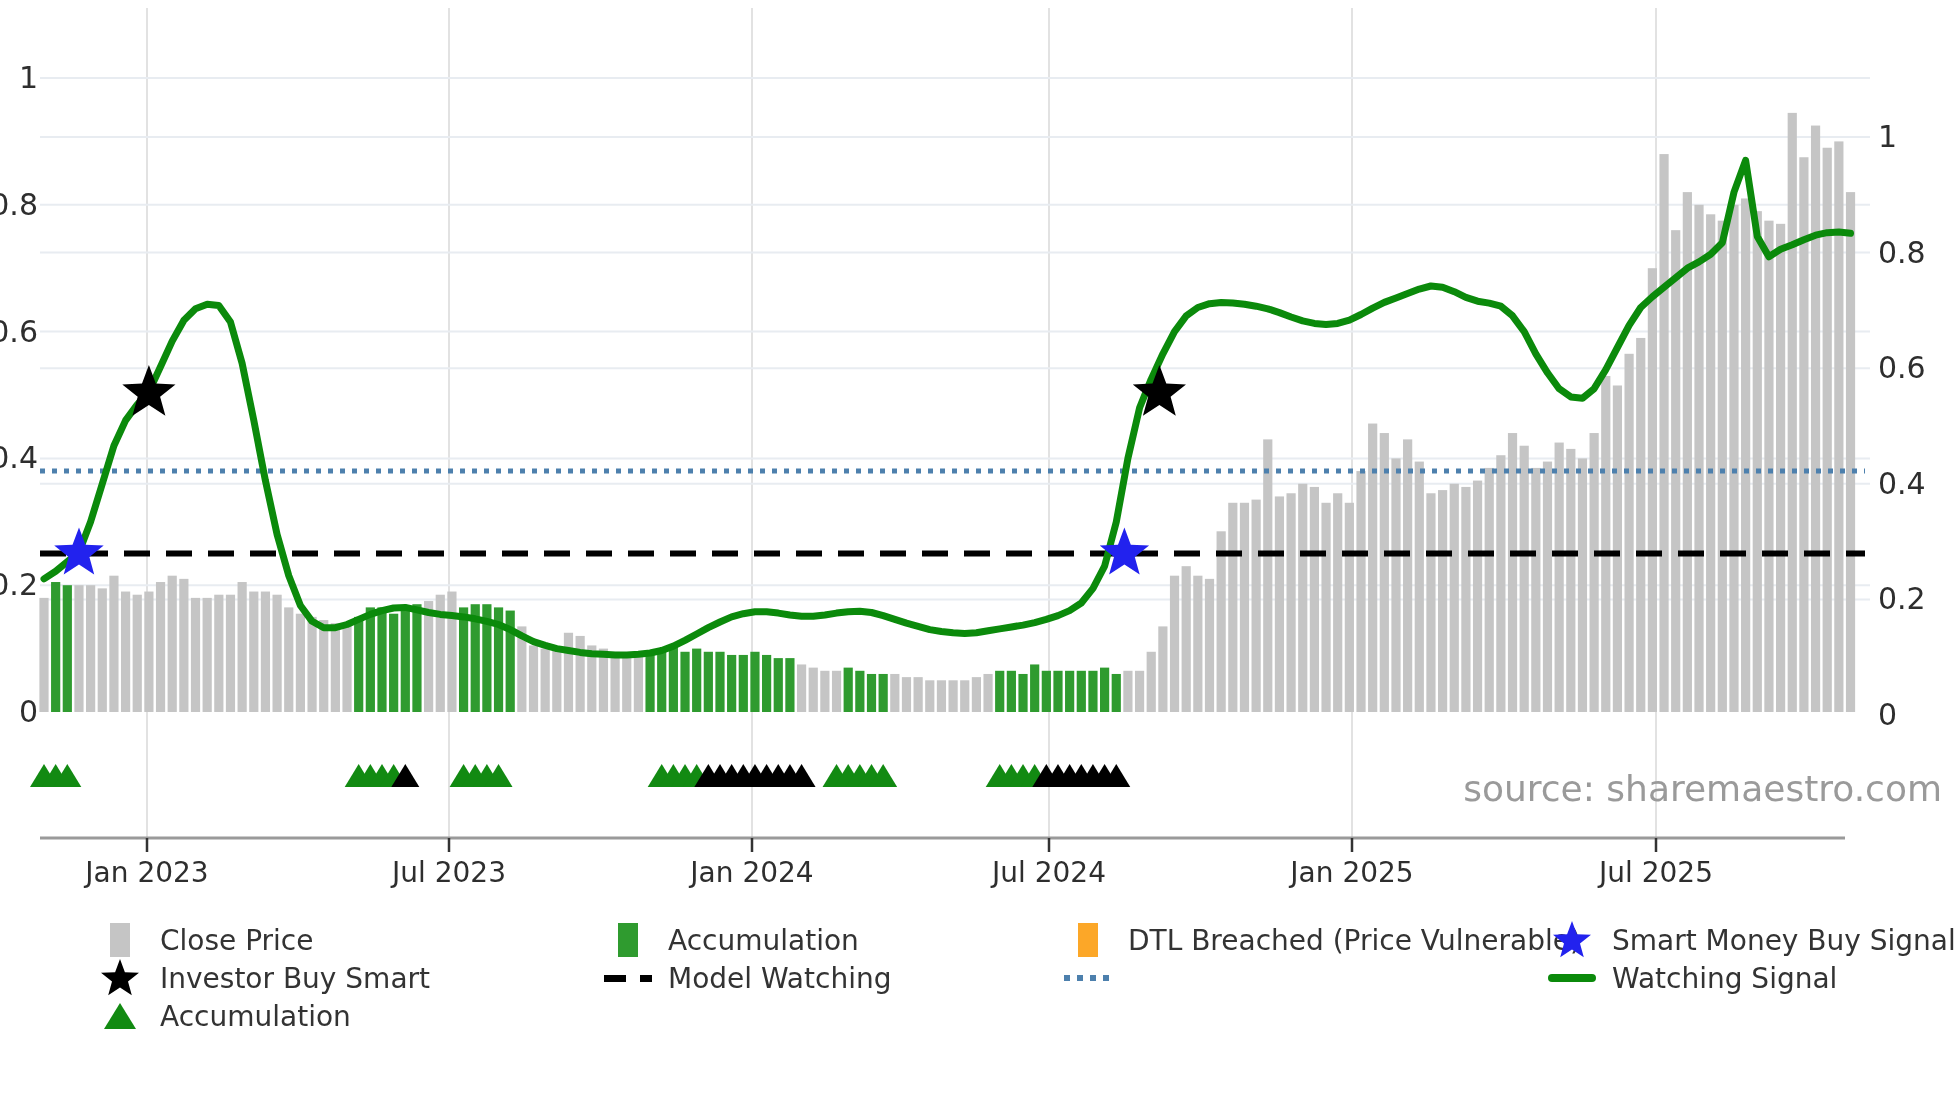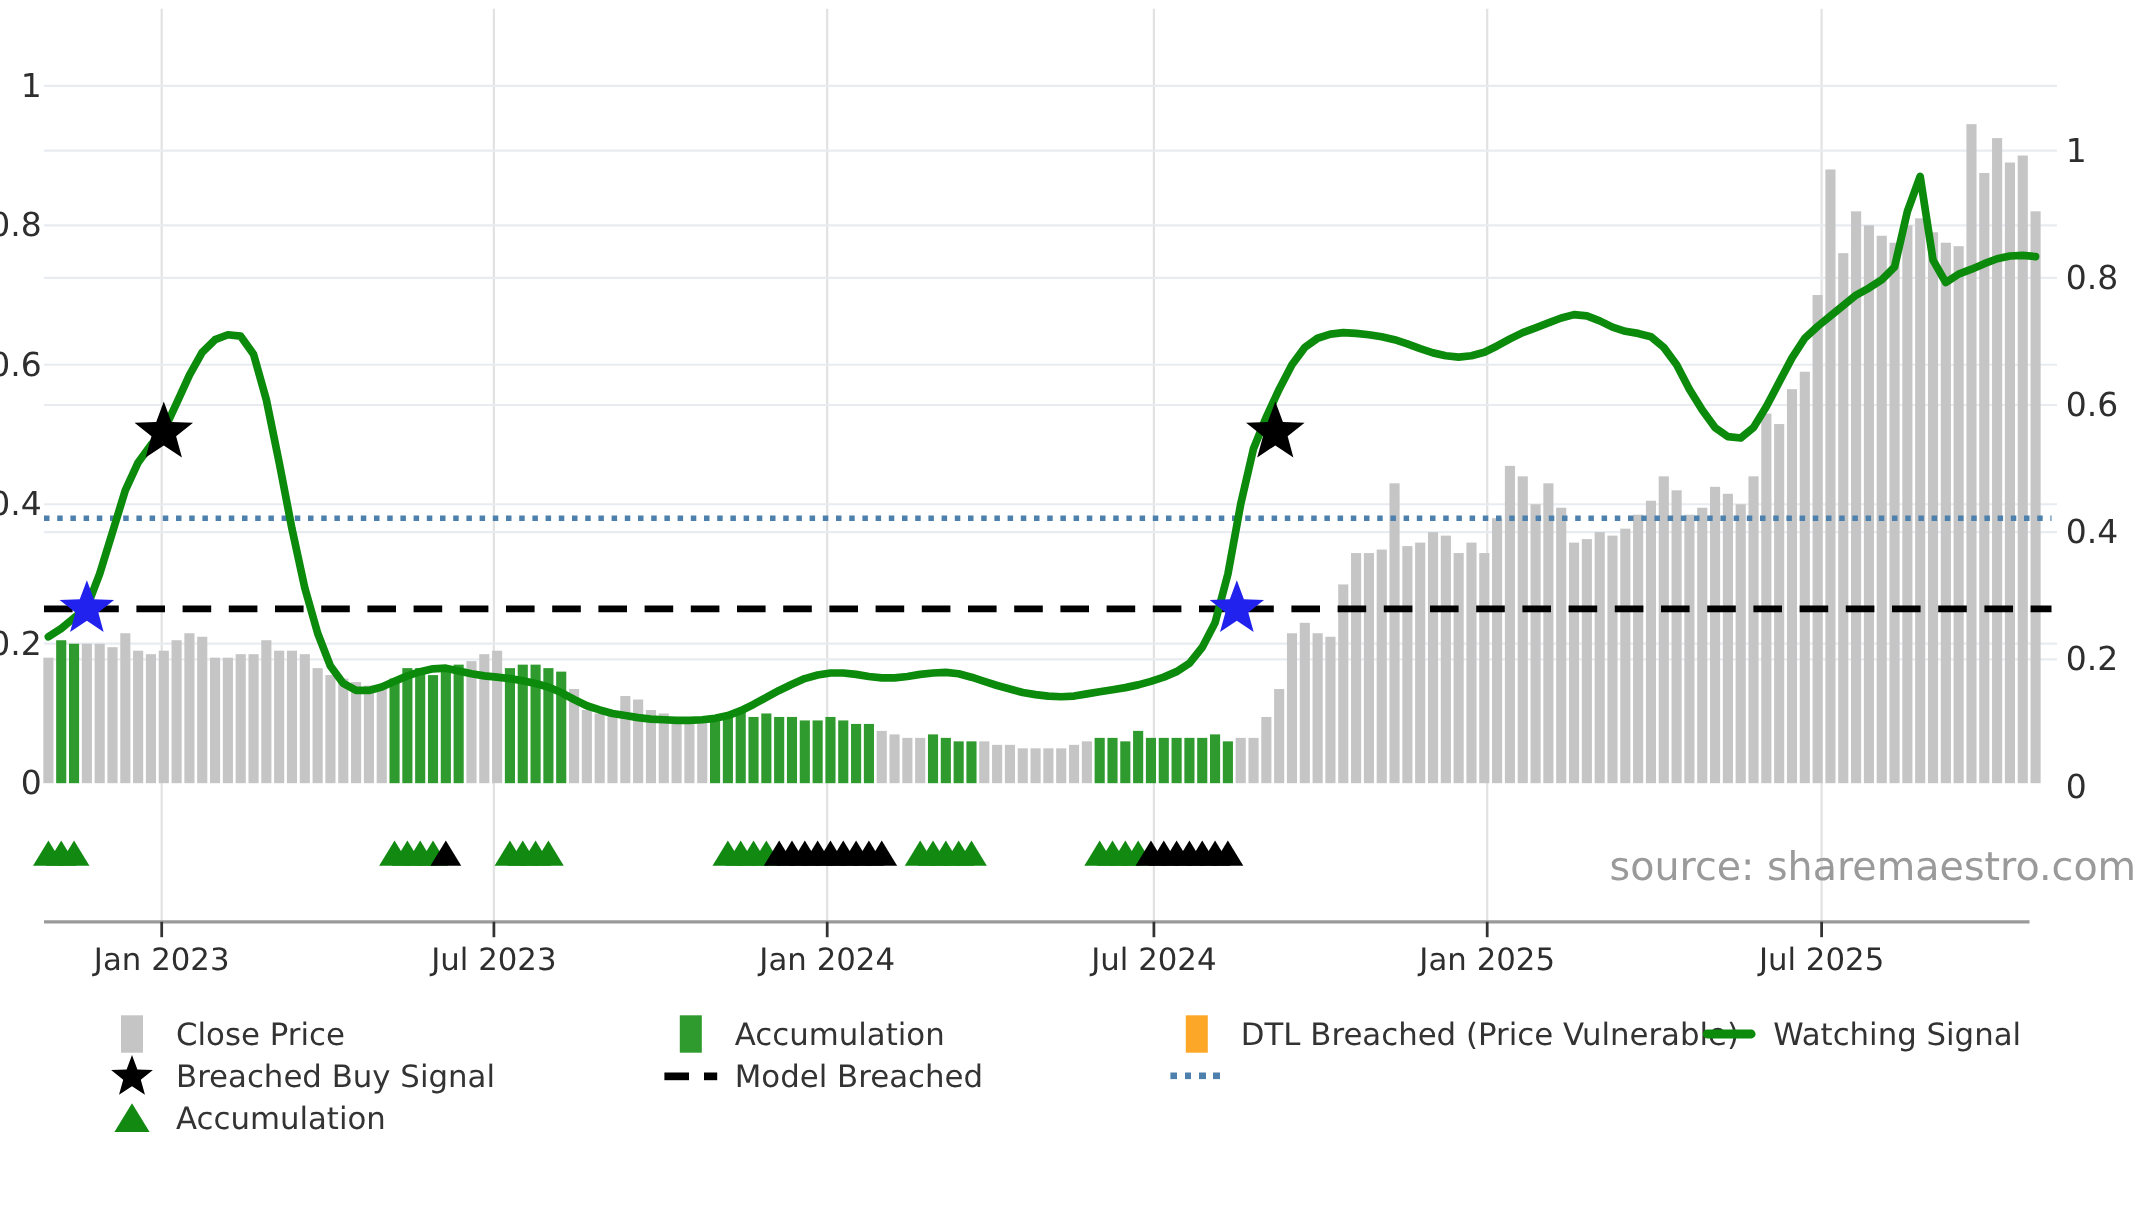--- a/index.html
+++ b/index.html
@@ -277,57 +277,65 @@
             <span class="sw-bar" style="background: rgb(197, 197, 197);"></span>
           </span>
           <span class="legend-label">Close Price</span>
         </div>
         <div class="legend-item">
           <span class="legend-swatch">
             <svg width="44" height="42">
               <path d="M22.0 2.0 L26.9 15.2 L41.0 15.8 L30.0 24.6 L33.8 38.2 L22.0 30.4 L10.2 38.2 L14.0 24.6 L3.0 15.8 L17.1 15.2 Z" fill="#000000"></path>
             </svg>
           </span>
-          <span class="legend-label">Breached Buy Signal</span>
+          <span class="legend-label">Investor Buy Smart</span>
         </div>
         <div class="legend-item">
           <span class="legend-swatch">
             <span class="sw-triangle" style="border-bottom: 26px solid rgb(18, 138, 18);"></span>
           </span>
           <span class="legend-label">Accumulation</span>
         </div>
       </div>
       <div class="legend-col" style="left: 604px;">
         <div class="legend-item">
           <span class="legend-swatch">
             <span class="sw-bar" style="background: rgb(47, 155, 47);"></span>
           </span>
           <span class="legend-label">Accumulation</span>
         </div>
         <div class="legend-item">
           <span class="legend-swatch">
             <span class="sw-dashes" style="background: repeating-linear-gradient(90deg, rgb(0, 0, 0) 0px, rgb(0, 0, 0) 22px, transparent 22px, transparent 36px);"></span>
           </span>
-          <span class="legend-label">Model Breached</span>
+          <span class="legend-label">Model Watching</span>
         </div>
       </div>
       <div class="legend-col" style="left: 1064px;">
         <div class="legend-item">
           <span class="legend-swatch">
             <span class="sw-bar" style="background: rgb(252, 167, 40);"></span>
           </span>
           <span class="legend-label">DTL Breached (Price Vulnerable)</span>
         </div>
         <div class="legend-item">
           <span class="legend-swatch">
             <span class="sw-dots" style="background: repeating-linear-gradient(90deg, rgb(77, 128, 173) 0px, rgb(77, 128, 173) 6px, transparent 6px, transparent 13px);"></span>
           </span>
         </div>
       </div>
       <div class="legend-col" style="left: 1548px;">
+        <div class="legend-item">
+          <span class="legend-swatch">
+            <svg width="44" height="42">
+              <path d="M22.0 2.0 L26.9 15.2 L41.0 15.8 L30.0 24.6 L33.8 38.2 L22.0 30.4 L10.2 38.2 L14.0 24.6 L3.0 15.8 L17.1 15.2 Z" fill="#2222ee"></path>
+            </svg>
+          </span>
+          <span class="legend-label">Smart Money Buy Signal</span>
+        </div>
         <div class="legend-item">
           <span class="legend-swatch">
             <span class="sw-line" style="background: rgb(11, 138, 11);"></span>
           </span>
           <span class="legend-label">Watching Signal</span>
         </div>
       </div>
     </div>
 </div>
 

